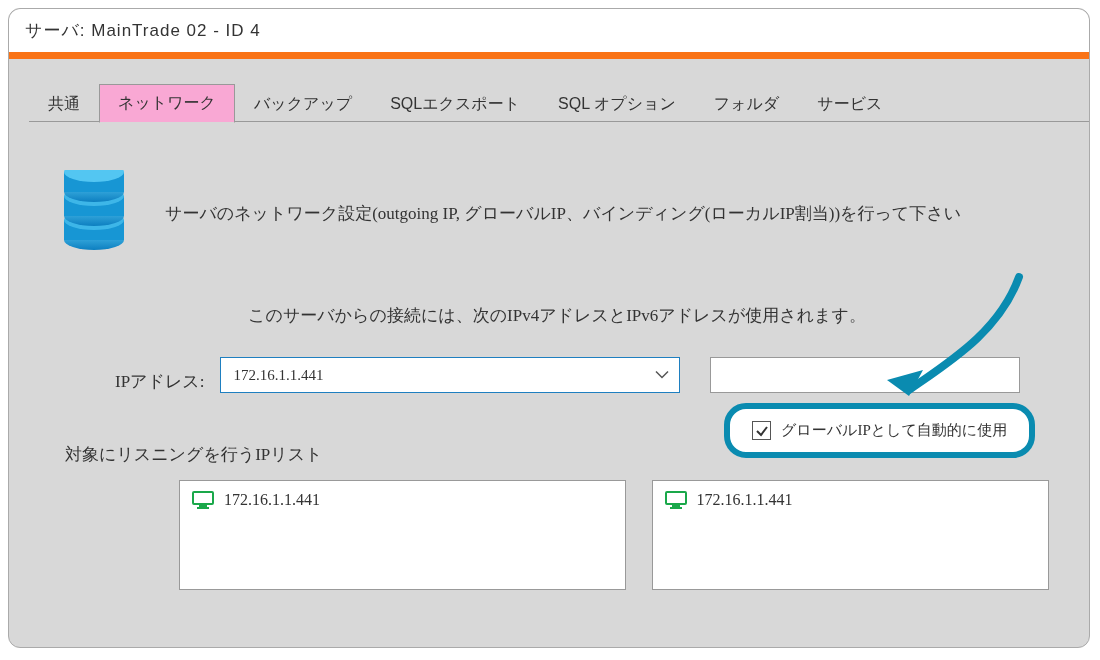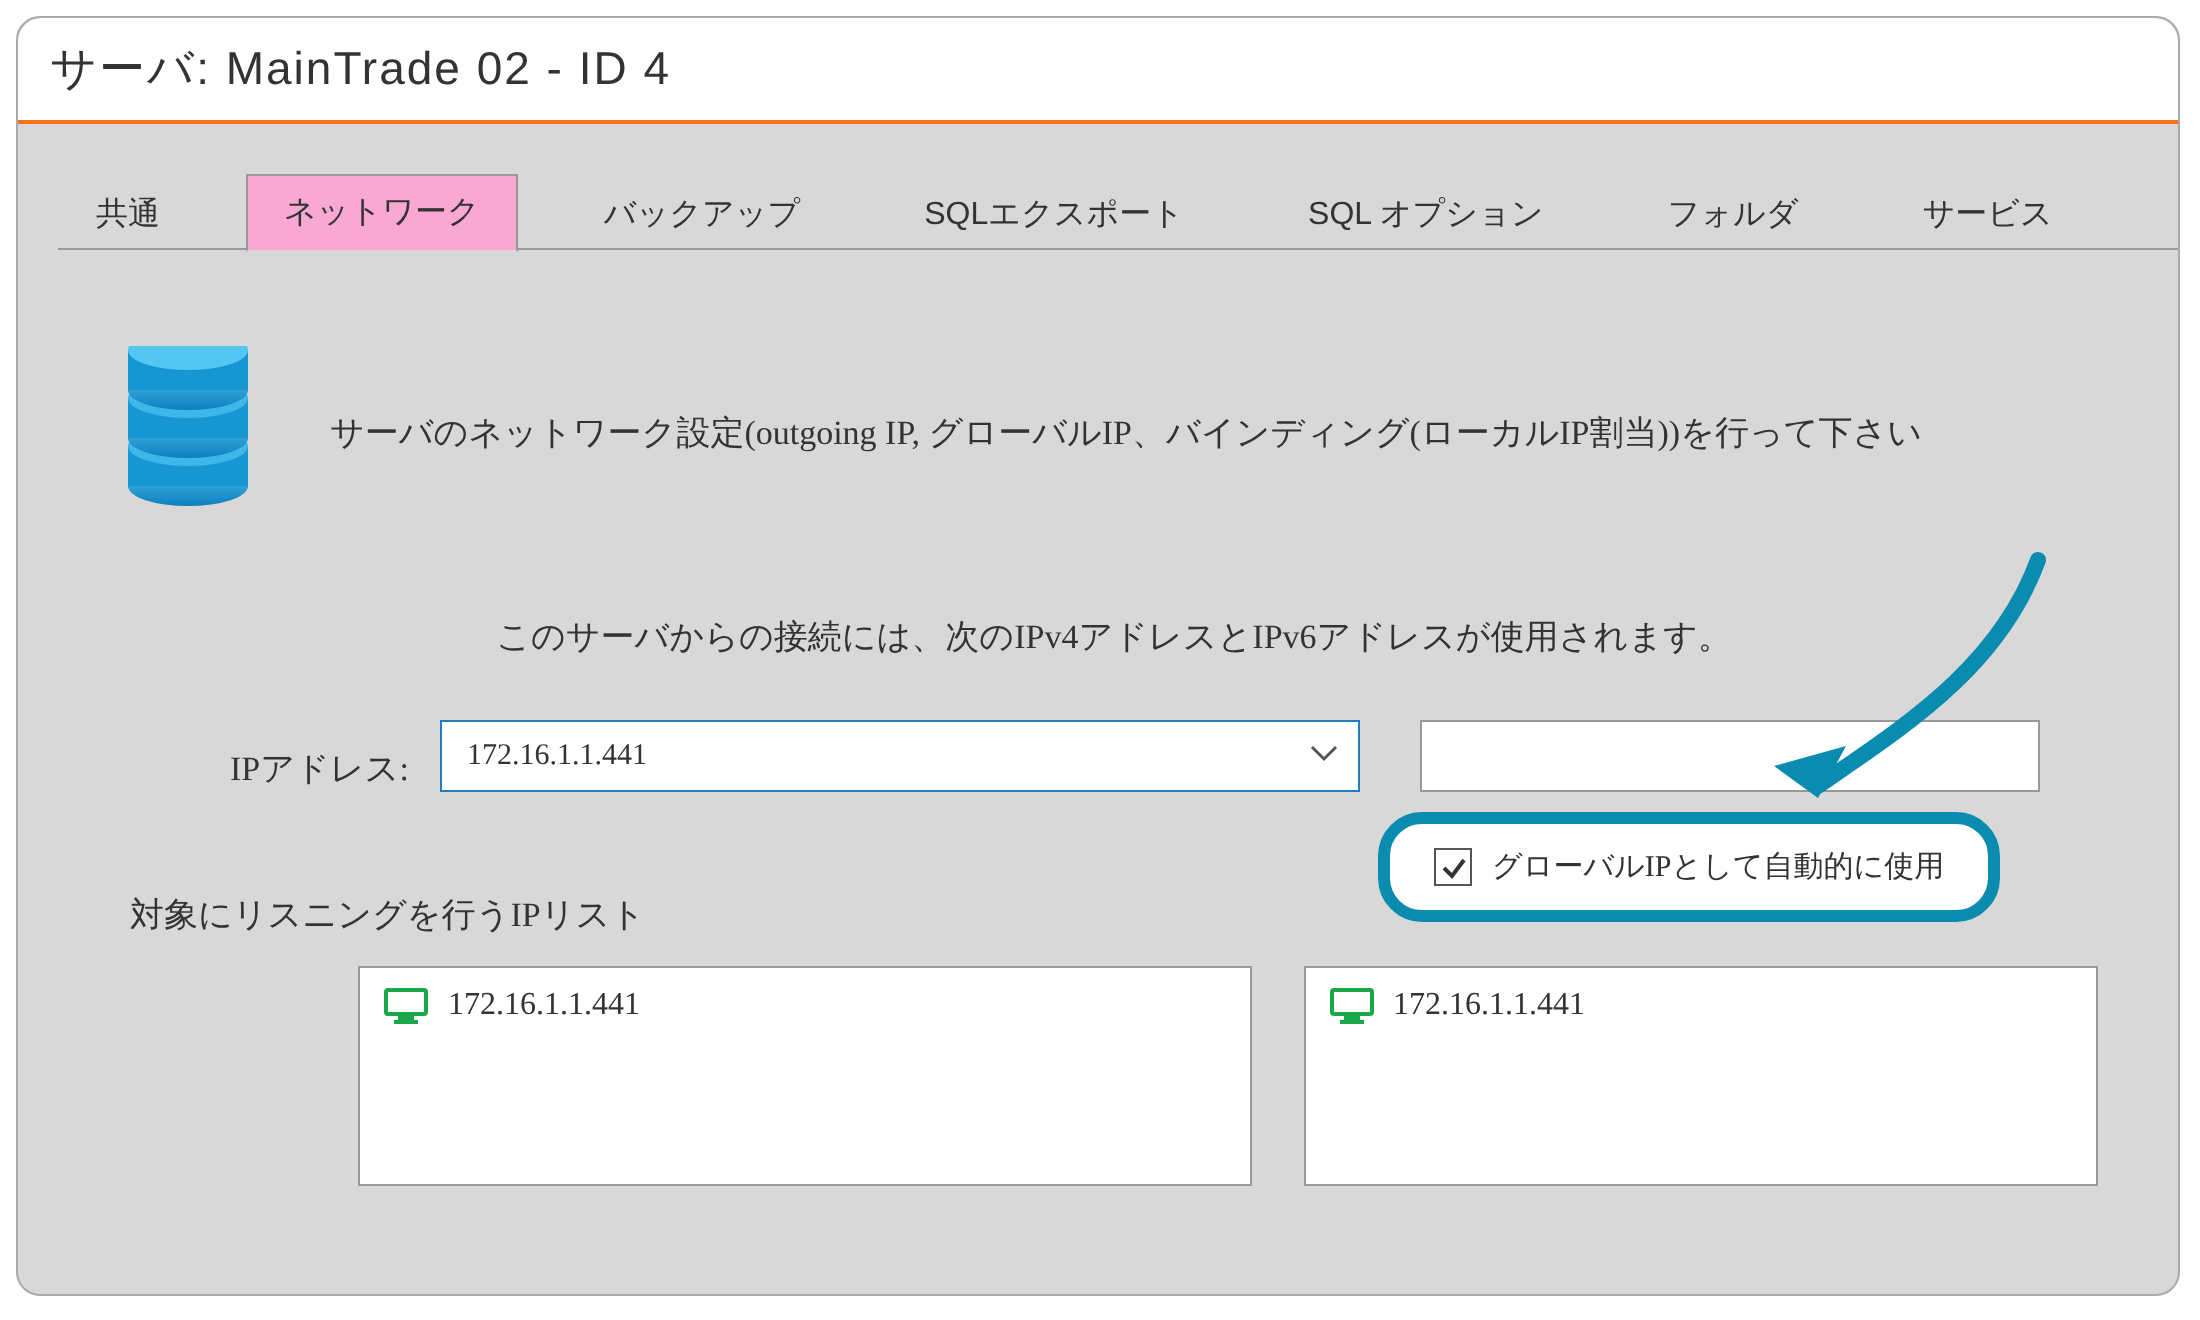--- a/index.html
+++ b/index.html
@@ -19,34 +19,33 @@
       width: 1082px;
       height: 640px;
       margin: 8px;
       background: #d8d8d8;
       overflow: hidden;
       position: relative;
     }
     .titlebar {
       background: #fff;
       padding: 10px 16px;
-      font-size: 23px;
-      border-bottom: 2px solid #f97316;
+      font-size: 17px;
+      border-bottom: 7px solid #f97316;
       border-radius: 12px 12px 0 0;
       letter-spacing: 1px;
     }
     .body-area {
       padding: 24px 0 0 0;
     }
     .tabs {
       display: flex;
       align-items: flex-end;
       padding-left: 20px;
       position: relative;
-      gap: 24px;
     }
     .tab {
       padding: 8px 18px;
       font-size: 16px;
       color: #333;
       cursor: pointer;
       border: 1px solid transparent;
       border-bottom: none;
       background: transparent;
       position: relative;
@@ -154,21 +153,21 @@
     .monitor-icon svg { display: block; }
     .highlight-box {
       position: absolute;
       border: 6px solid #0a8bb0;
       border-radius: 22px;
       background: #fff;
       padding: 12px 22px;
       display: flex;
       align-items: center;
       gap: 10px;
-      left: 680px;
+      left: 715px;
       top: 281px;
       z-index: 10;
     }
     .checkbox {
       width: 19px;
       height: 19px;
       border: 1px solid #555;
       display: inline-flex;
       align-items: center;
       justify-content: center;

